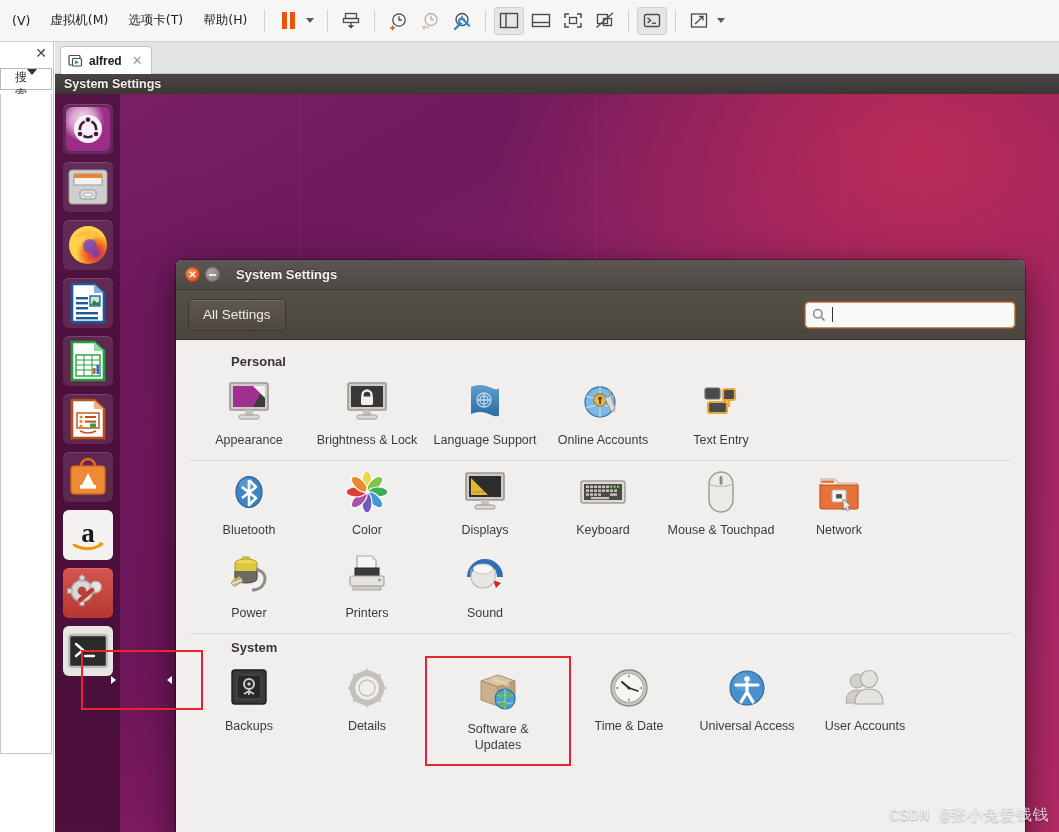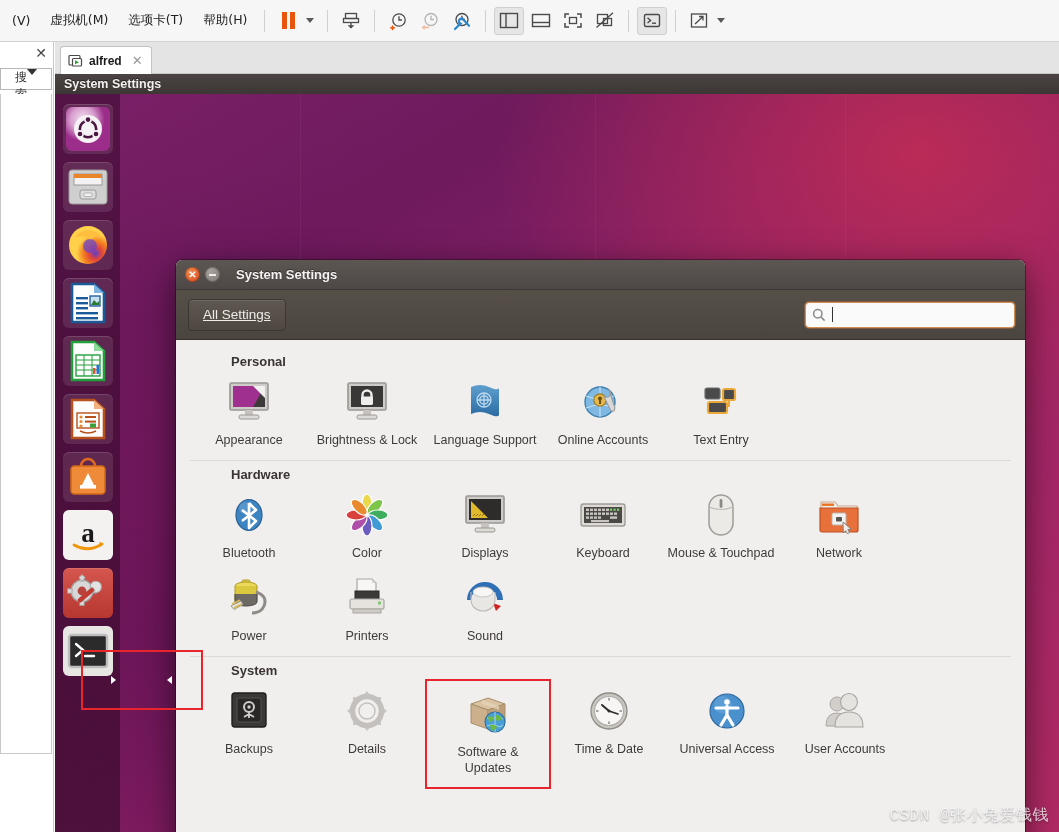--- a/index.html
+++ b/index.html
@@ -159,21 +159,20 @@
     height: 50px; background: linear-gradient(180deg,#565049 0%,#4b453f 100%);
     display: flex; align-items: center; justify-content: space-between;
     padding: 0 10px 0 12px; border-bottom: 1px solid #35302c;
   }
   .allsettings-btn {
     height: 32px; padding: 0 14px; border-radius: 4px;
     background: linear-gradient(180deg,#5e5850 0%,#4e4841 100%);
     border: 1px solid #3b3631; color: #efebe8; font-size: 13.5px;
     display: flex; align-items: center;
     box-shadow: inset 0 1px 0 rgba(255,255,255,.10);
-    text-decoration: underline;
   }
   .ss-search {
     width: 210px; height: 26px; border-radius: 4px; background: #fbfafa;
     border: 1px solid #d28e52; display: flex; align-items: center;
     padding: 0 6px; gap: 6px;
     box-shadow: 0 0 0 1px rgba(226,130,59,.35);
   }
   .ss-caret {
     width: 1px; height: 15px; background: #333;
   }
@@ -192,21 +191,21 @@
   }
   .cell .glyph {
     width: 48px; height: 48px; display: flex; align-items: center; justify-content: center;
   }
   .cell .cap {
     margin-top: 6px; font-size: 12.5px; color: #3e3a38; line-height: 1.28;
     max-width: 108px;
   }
   .cell.selected {
     outline: 2px solid #e8252a; outline-offset: -1px;
-    width: 124px; padding: 10px 2px 12px 2px;
+    width: 144px; padding: 10px 2px 12px 2px;
   }
 
   .watermark {
     position: absolute; right: 10px; bottom: 6px;
     font-size: 16px; color: rgba(255,255,255,.75);
     font-family: Liberation Mono, monospace; letter-spacing: .5px;
     text-shadow: 0 1px 2px rgba(0,0,0,.35);
   }
 </style>
 </head>
@@ -592,21 +591,20 @@
                 <rect x="10" y="22" width="19" height="11" rx="2" fill="#4a4a4a" stroke="#e8a93a" stroke-width="2.2"></rect>
                 <path d="M31 20 v6 h-2" fill="none" stroke="#e8a93a" stroke-width="2"></path>
               </svg>
             </span>
             <span class="cap">Text Entry</span>
           </div>
         </div>
 
         <div class="sect-sep"></div>
 
-        <div class="sect-title">Hardware</div>
         <div class="grid">
 
           <div class="cell">
             <span class="glyph">
               <svg width="44" height="44" viewBox="0 0 44 44">
                 <ellipse cx="22" cy="22" rx="13" ry="15.5" fill="#3d84c2" stroke="#2a5f91" stroke-width="1.2"></ellipse>
                 <ellipse cx="19" cy="15" rx="7" ry="6" fill="#6ea7d6" opacity=".55"></ellipse>
                 <path d="M22 10 L29 17 L15 28 M15 17 L29 28 L22 35 V10" fill="none" stroke="#ffffff" stroke-width="2.6" stroke-linejoin="round"></path>
               </svg>
             </span>

